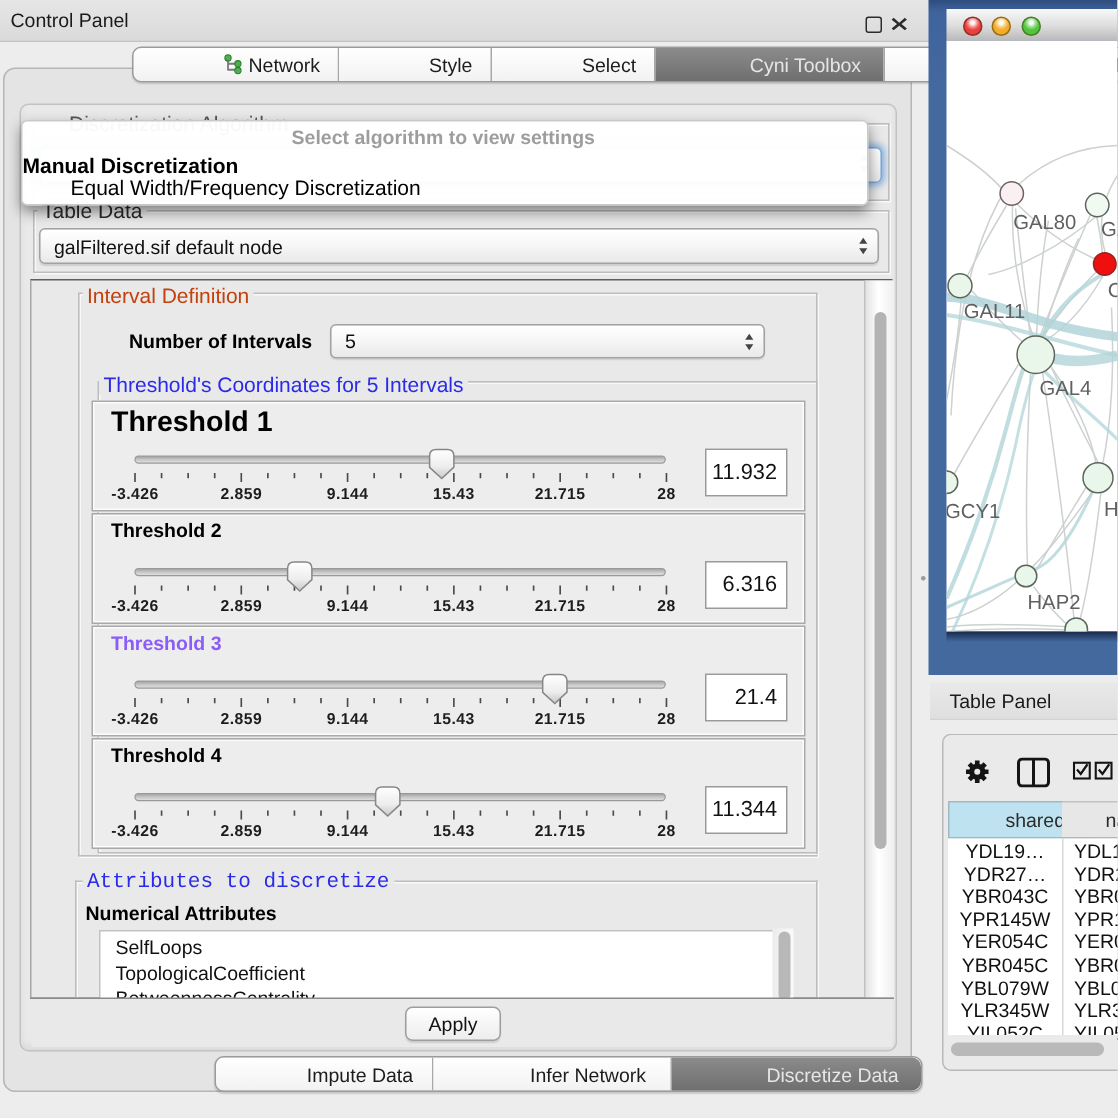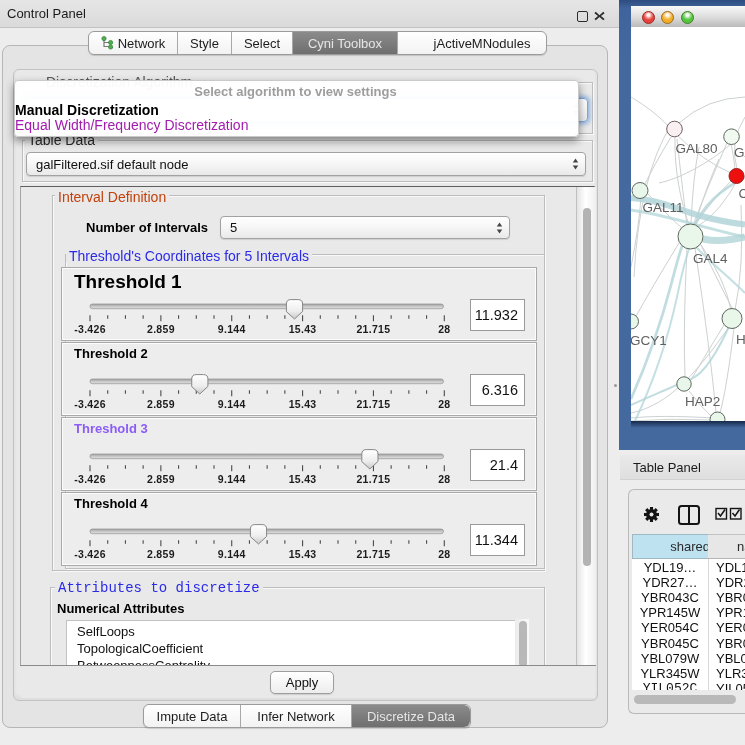--- a/index.html
+++ b/index.html
@@ -1,21 +1,21 @@
 <!DOCTYPE html>
 <html><head><meta charset="utf-8">
 <style>
 html,body{margin:0;padding:0;}
 body{width:745px;height:745px;position:relative;overflow:hidden;
   font-family:"Liberation Sans", sans-serif;background:#ededed;}
 .abs{position:absolute;}
 .tabrow{display:flex;height:22px;border:1px solid #9b9b9b;border-radius:6px;
   background:linear-gradient(#ffffff,#f2f2f2);box-shadow:0 1px 1px rgba(0,0,0,.15);}
 .tab{display:flex;align-items:center;justify-content:center;font-size:13px;color:#1c1c1c;
-  border-right:1px solid #a8a8a8;white-space:nowrap;}
+  border-right:1px solid #a8a8a8;white-space:nowrap;padding-left:48px;}
 .tab:last-child{border-right:none;border-radius:0 6px 6px 0;}
 .tab:first-child{border-radius:6px 0 0 6px;}
 .tab.sel{background:linear-gradient(#8b8b8b,#6f6f6f);color:#e6e6e6;}
 .combo{position:absolute;border:1px solid #a2a2a2;border-radius:4px;
   background:linear-gradient(#ffffff,#f7f7f7 45%,#e9e9e9);box-shadow:0 1px 1px rgba(0,0,0,.12);}
 .combo .txt{position:absolute;left:9px;top:0;bottom:0;display:flex;align-items:center;font-size:13px;color:#111;}
 .arrows{position:absolute;right:6px;top:50%;transform:translateY(-50%);width:9px;height:14px;}
 .grp{position:absolute;border:1px solid #bdbdbd;box-shadow:inset 1px 1px 0 rgba(255,255,255,.7), 1px 1px 0 rgba(255,255,255,.7);}
 .grplabel{position:absolute;font-size:14px;background:#e9e9e9;padding:0 3px;line-height:14px;white-space:nowrap;}
 .bold{font-weight:bold;}
@@ -68,21 +68,21 @@
   <svg class="arrows" viewBox="0 0 9 14" style="width:7px;height:12px;">
       <path d="M4.5 0 L8 5 H1 Z" fill="#444"></path>
       <path d="M4.5 14 L8 9 H1 Z" fill="#444"></path>
     </svg>
 </div>
 
 <div class="abs" style="left:14px;top:80px;width:563px;height:55px;background:rgba(255,255,255,.96);
  border:1px solid #c9c9c9;border-radius:4px;box-shadow:0 4px 9px rgba(0,0,0,.45);"></div>
 <div class="abs" style="left:14px;top:84px;width:563px;text-align:center;font-size:13px;color:#9d9d9d;font-weight:bold;">Select algorithm to view settings</div>
 <div class="abs bold" style="left:15px;top:102px;font-size:14px;color:#000;">Manual Discretization</div>
-<div class="abs" style="left:15px;top:117px;font-size:14px;color:#a21caf;">Equal Width/Frequency Discretization</div>
+<div class="abs" style="left:15px;top:117px;font-size:14px;color:#000000;padding-left:32px;">Equal Width/Frequency Discretization</div>
 
 <div class="abs" style="left:20px;top:186px;width:575px;height:480px;background:#e9e9e9;
  border-top:1px solid #5e5e5e;border-left:1px solid #a6a6a6;border-right:1px solid #a6a6a6;border-bottom:1px solid #8a8a8a;box-sizing:border-box;"></div>
 <div class="abs" style="left:576px;top:187px;width:19px;height:478px;
  background:linear-gradient(to right,#e3e3e3,#ffffff 45%,#efefef);border-left:1px solid #c0c0c0;"></div>
 <div class="abs" style="left:582.5px;top:208px;width:8px;height:358px;background:#b3b3b3;border-radius:4px;"></div>
 
 <div class="grp" style="left:52px;top:195px;width:491px;height:374px;"></div>
 <div class="grplabel" style="left:55px;top:190px;color:#c2410c;">Interval Definition</div>
 <div class="abs bold" style="left:86px;top:220px;font-size:13px;color:#000;">Number of Intervals</div>
@@ -428,15 +428,15 @@
 <div class="abs" style="left:632px;top:605.1px;width:76px;height:15.2px;overflow:hidden;display:flex;align-items:center;justify-content:center;font-size:13px;color:#111;">YPR145W</div>
 <div class="abs" style="left:716px;top:605.1px;height:15.2px;display:flex;align-items:center;font-size:13px;color:#111;white-space:nowrap;">YPR14</div>
 <div class="abs" style="left:632px;top:620.3px;width:76px;height:15.2px;overflow:hidden;display:flex;align-items:center;justify-content:center;font-size:13px;color:#111;">YER054C</div>
 <div class="abs" style="left:716px;top:620.3px;height:15.2px;display:flex;align-items:center;font-size:13px;color:#111;white-space:nowrap;">YER05</div>
 <div class="abs" style="left:632px;top:635.5px;width:76px;height:15.2px;overflow:hidden;display:flex;align-items:center;justify-content:center;font-size:13px;color:#111;">YBR045C</div>
 <div class="abs" style="left:716px;top:635.5px;height:15.2px;display:flex;align-items:center;font-size:13px;color:#111;white-space:nowrap;">YBR04</div>
 <div class="abs" style="left:632px;top:650.7px;width:76px;height:15.2px;overflow:hidden;display:flex;align-items:center;justify-content:center;font-size:13px;color:#111;">YBL079W</div>
 <div class="abs" style="left:716px;top:650.7px;height:15.2px;display:flex;align-items:center;font-size:13px;color:#111;white-space:nowrap;">YBL07</div>
 <div class="abs" style="left:632px;top:665.9px;width:76px;height:15.2px;overflow:hidden;display:flex;align-items:center;justify-content:center;font-size:13px;color:#111;text-align:center;">YLR345W</div>
 <div class="abs" style="left:716px;top:665.9px;height:15.2px;display:flex;align-items:center;font-size:13px;color:#111;white-space:nowrap;">YLR34</div>
-<div class="abs" style="left:632px;top:681.1px;width:76px;height:15.2px;overflow:hidden;display:flex;align-items:center;justify-content:center;font-size:13px;color:#111;font-family:Liberation Mono, monospace;">YIL052C</div>
+<div class="abs" style="left:632px;top:681.1px;width:76px;height:15.2px;overflow:hidden;display:flex;align-items:center;justify-content:center;font-size:13px;color:#111;">YIL052C</div>
 <div class="abs" style="left:716px;top:681.1px;height:15.2px;display:flex;align-items:center;font-size:13px;color:#111;white-space:nowrap;">YIL05</div>
 <div class="abs" style="left:632px;top:690px;width:113px;height:22px;background:#eaeaea;"></div>
 <div class="abs" style="left:634px;top:695px;width:102px;height:9px;background:#b9b9b9;border-radius:4.5px;"></div>
 </body></html>

